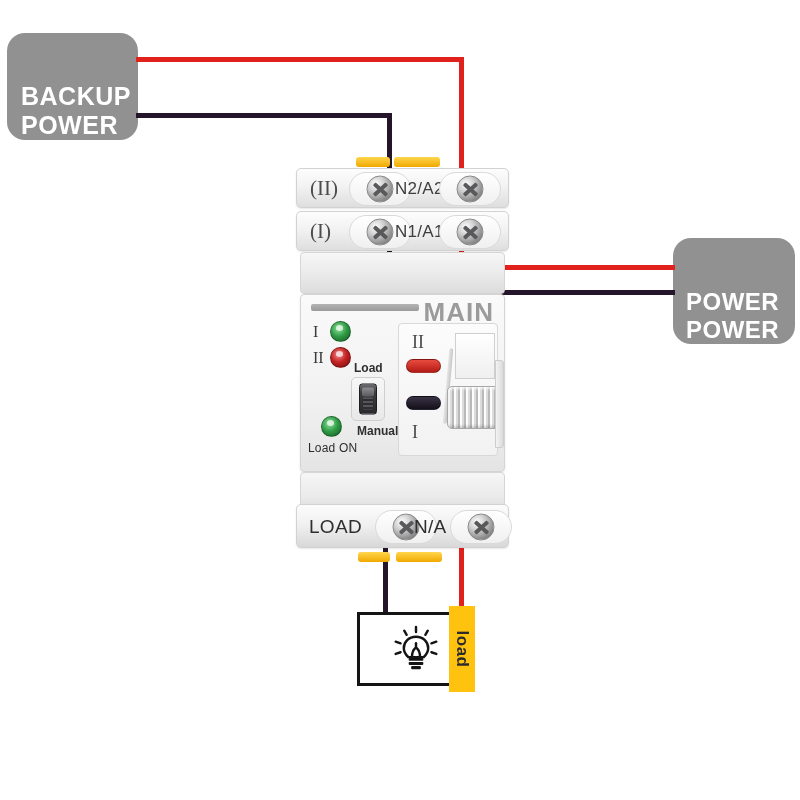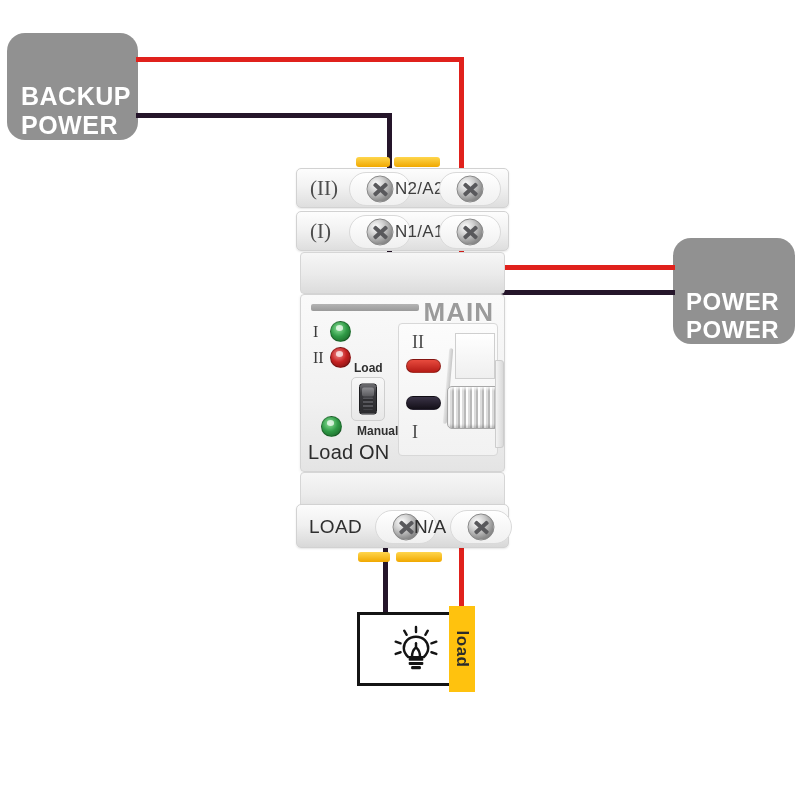--- a/index.html
+++ b/index.html
@@ -232,21 +232,21 @@
     position: absolute;
     left: 20px;
     top: 121px;
     width: 21px;
     height: 21px;
   }
   #load-on-text {
     position: absolute;
     left: 7px;
     top: 146px;
-    font-size: 20px;
+    font-size: 12px;
     color: #2c2c2c;
     letter-spacing: 0.2px;
     text-align: right;
   }
 
   
   #auto-text {
     position: absolute;
     left: 53px;
     top: 66px;

